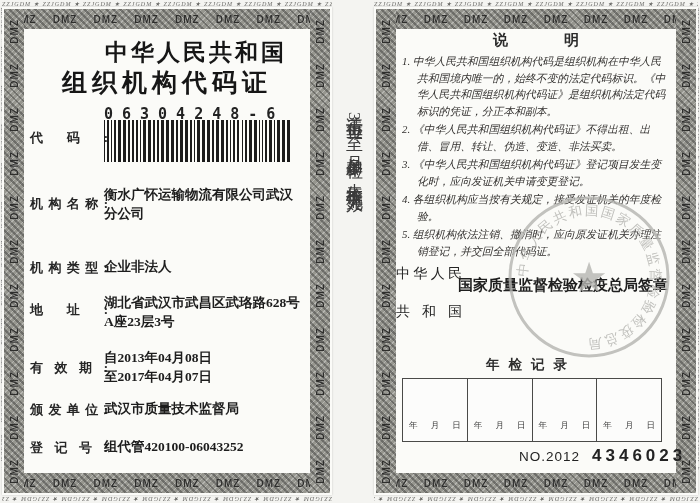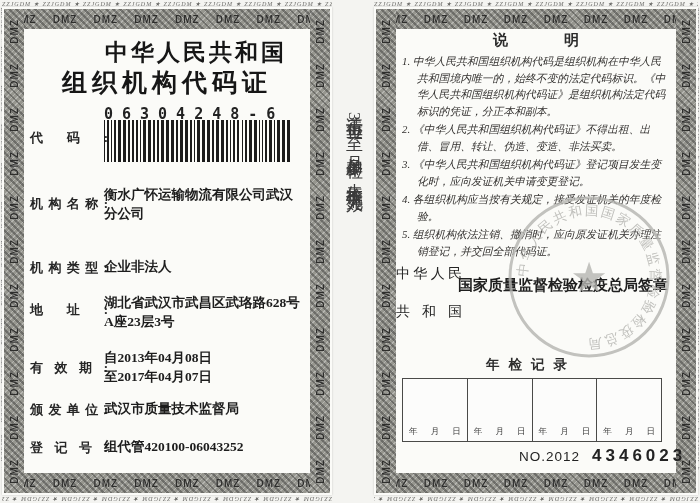--- a/index.html
+++ b/index.html
@@ -117,21 +117,21 @@
   }
   .annual-table{
     left:28px;top:371px;width:258px;height:62px;
     display:flex;border:1.5px solid #4a4a48;background:rgba(255,255,255,.4);
   }
   .annual-cell{
     flex:1;position:relative;border-left:1px solid #4a4a48;
   }
   .annual-cell:first-child{border-left:none;}
   .annual-cell .ymd{
-    position:absolute;left:6px;right:6px;bottom:3px;
+    position:absolute;left:6px;right:6px;bottom:9px;
     font-size:8.5px;color:#3a3a3a;
     font-family:"Liberation Serif",serif;
     text-align:justify;text-align-last:justify;
   }
   .serial{
     left:145px;top:440px;display:flex;align-items:flex-end;gap:12px;color:#232323;
   }
   .serial .prefix{font-size:13.5px;letter-spacing:1px;line-height:17px;}
   .serial .number{font-size:17px;font-weight:bold;letter-spacing:4px;line-height:18px;}
 </style>

